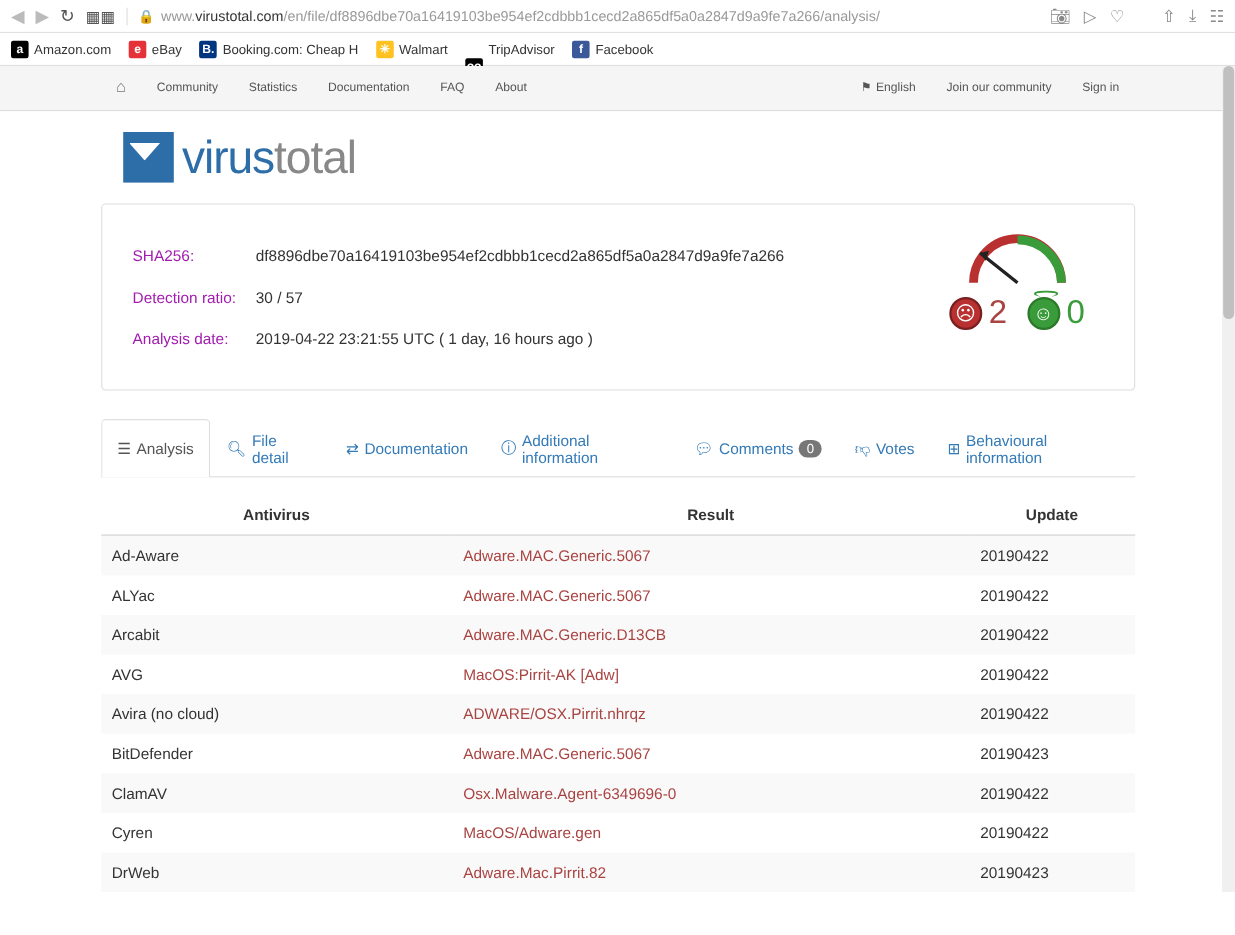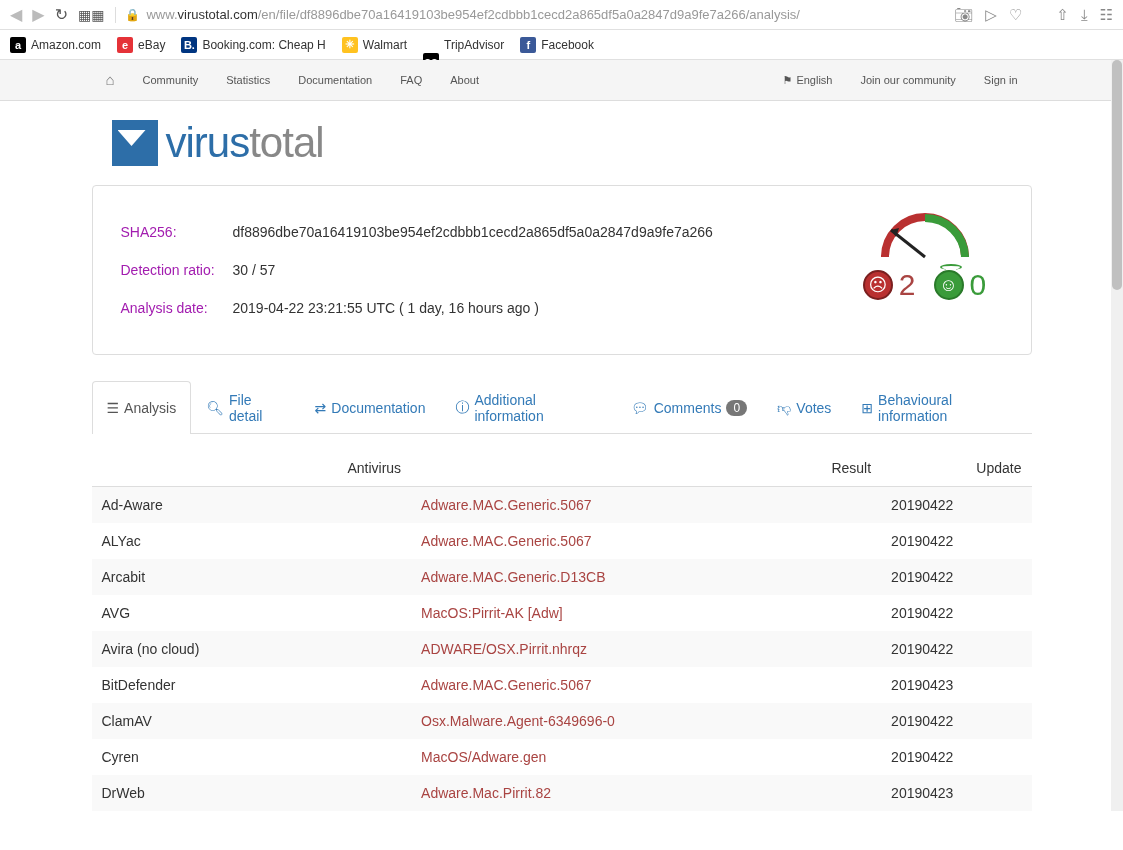--- a/index.html
+++ b/index.html
@@ -62,21 +62,21 @@
   .halo { position: absolute; top: -8px; left: 4px; width: 22px; height: 6px; border: 2px solid #3a9b3a; border-radius: 50%; border-bottom: none; }
   
   
   .tabs { margin-top: 26px; border-bottom: 1px solid #ddd; display: flex; }
   .tab { padding: 10px 14px; font-size: 14px; color: #337ab7; cursor: pointer; display: flex; align-items: center; gap: 5px; border: 1px solid transparent; border-bottom: none; margin-bottom: -1px; }
   .tab.active { color: #555; border-color: #ddd; border-radius: 4px 4px 0 0; background: #fff; }
   .tab .badge { background: #777; color: #fff; border-radius: 9px; padding: 1px 7px; font-size: 12px; }
   
   
   .results { width: 100%; border-collapse: collapse; margin-top: 16px; }
-  .results th { text-align: right; padding: 10px; font-size: 14px; font-weight: normal; color: #333; border-bottom: 1px solid #ddd; }
+  .results th { text-align: center; padding: 10px; font-size: 14px; font-weight: bold; color: #333; border-bottom: 1px solid #ddd; }
   .results td { padding: 10px; font-size: 14px; }
   .results tbody tr:nth-child(odd) { background: #f9f9f9; }
   .results .result-cell { color: #a94442; }
   
   svg { display: block; }
 </style>
 </head>
 <body>
 
 <div class="browser-toolbar">

